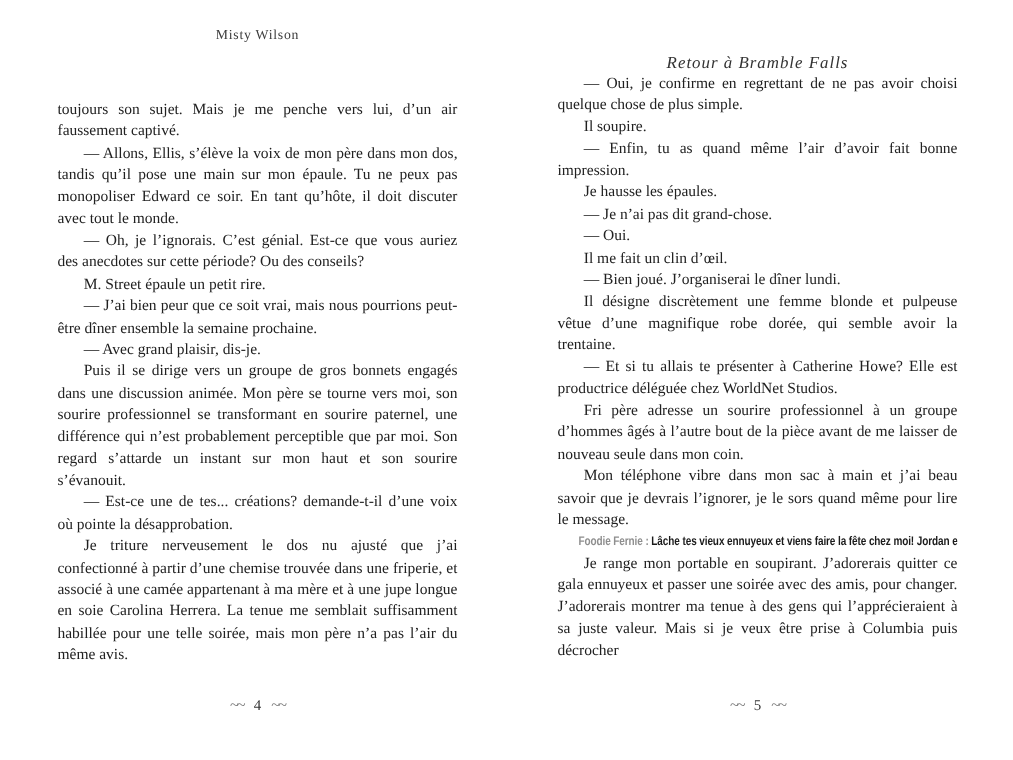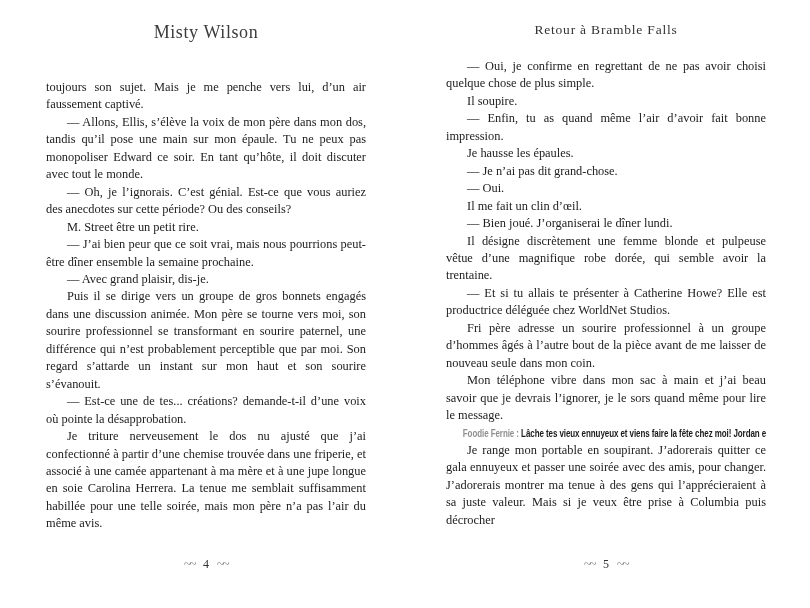--- a/index.html
+++ b/index.html
@@ -11,27 +11,29 @@
   }
   .spread { position: relative; width: 810px; height: 608px; background: #ffffff; }
 
   .page { position: absolute; top: 0; width: 320px; height: 608px; }
   .page-left  { left: 46px; }
   .page-right { left: 446px; }
 
   .page-header {
     position: absolute; top: 22px; left: 0; width: 100%;
     text-align: center;
-    font-size: 18px; color: #3c3c3c; letter-spacing: 0.6px;
+    font-size: 11px; color: #3c3c3c; letter-spacing: 0.6px;
     white-space: nowrap;
   }
   .page-right .page-header {
+    font-style: italic;
     font-size: 13.5px;
     letter-spacing: 0.8px;
     color: #333333;
+    margin-top: 20px;
   }
 
   .page-body {
     position: absolute; top: 58px; left: 0; right: 0;
     max-height: 496px; overflow: hidden;
     text-align: justify;
     font-size: 12.4px; line-height: 17.45px;
     color: #212121;
     hyphens: none;
   }
@@ -66,21 +68,21 @@
 <body>
 
 <div class="spread">
 
   <div class="page page-left">
     <div class="page-header">Misty Wilson</div>
     <div class="page-body">
         <p class="para continuation">toujours son sujet. Mais je me penche vers lui, d’un air faussement captivé.</p>
         <p class="para normal">— Allons, Ellis, s’élève la voix de mon père dans mon dos, tandis qu’il pose une main sur mon épaule. Tu ne peux pas monopoliser Edward ce soir. En tant qu’hôte, il doit discuter avec tout le monde.</p>
         <p class="para normal">— Oh, je l’ignorais. C’est génial. Est-ce que vous auriez des anecdotes sur cette période? Ou des conseils?</p>
-        <p class="para normal">M. Street être un petit rire.</p>
+        <p class="para normal">M. Street épaule un petit rire.</p>
         <p class="para normal">— J’ai bien peur que ce soit vrai, mais nous pourrions peut-être dîner ensemble la semaine prochaine.</p>
         <p class="para normal">— Avec grand plaisir, dis-je.</p>
         <p class="para normal">Puis il se dirige vers un groupe de gros bonnets engagés dans une discussion animée. Mon père se tourne vers moi, son sourire professionnel se transformant en sourire paternel, une différence qui n’est probablement perceptible que par moi. Son regard s’attarde un instant sur mon haut et son sourire s’évanouit.</p>
         <p class="para normal">— Est-ce une de tes... créations? demande-t-il d’une voix où pointe la désapprobation.</p>
         <p class="para normal">Je triture nerveusement le dos nu ajusté que j’ai confectionné à partir d’une chemise trouvée dans une friperie, et associé à une camée appartenant à ma mère et à une jupe longue en soie Carolina Herrera. La tenue me semblait suffisamment habillée pour une telle soirée, mais mon père n’a pas l’air du même avis.</p>
       </div>
     <div class="page-footer">
       <span class="footer-ornament">~~</span><span class="page-number">4</span><span class="footer-ornament">~~</span>
     </div>
   </div>

